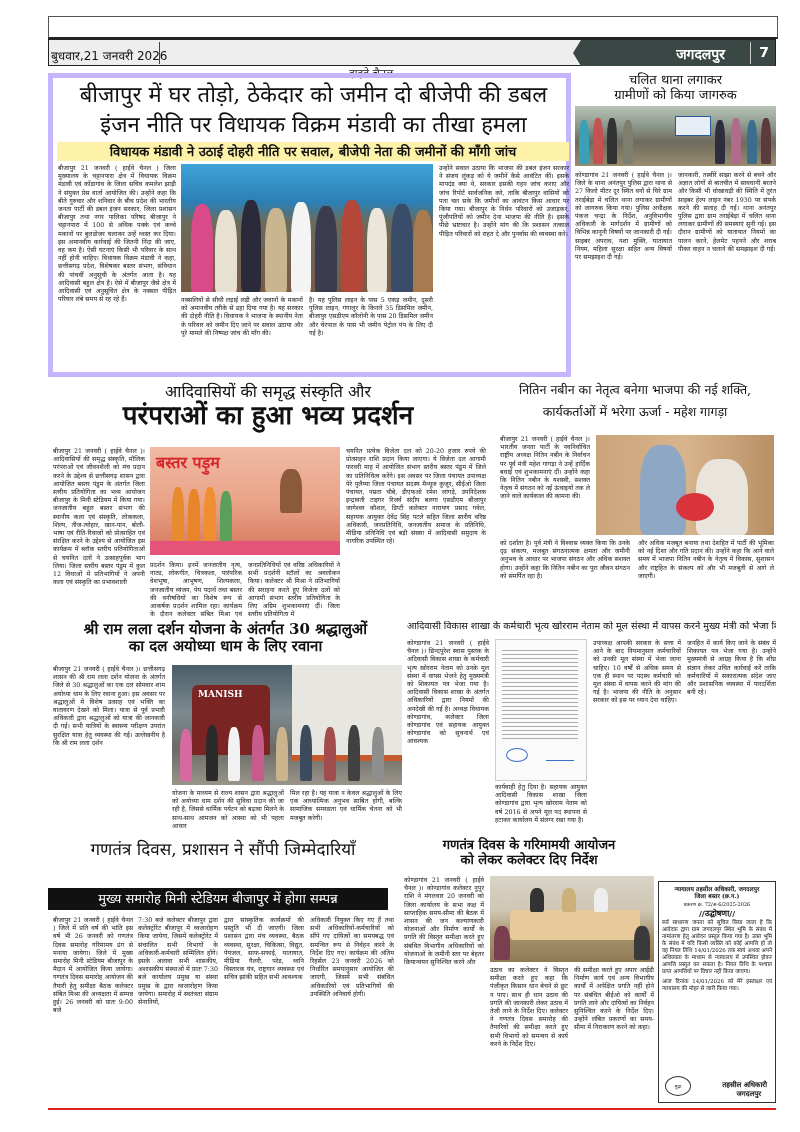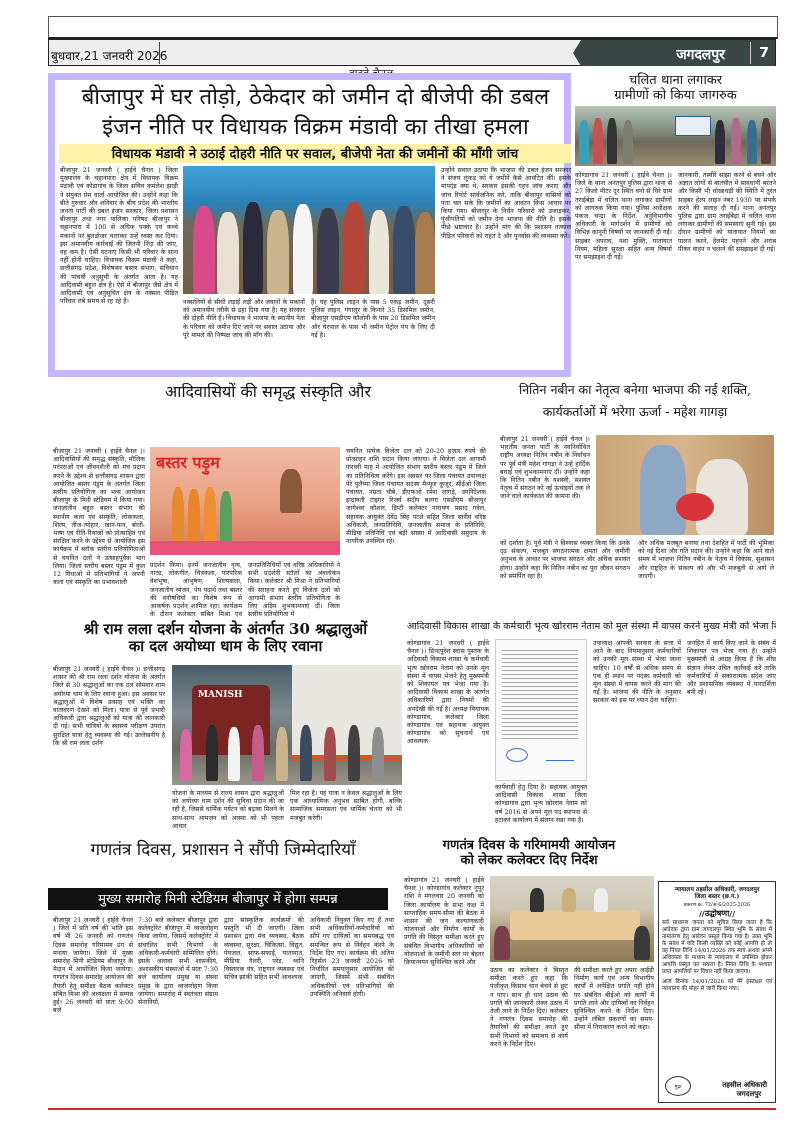--- a/index.html
+++ b/index.html
@@ -7,21 +7,21 @@
   .page{position:absolute;left:48px;top:16px;width:728px;height:1100px;}
   .topbar{position:absolute;left:0;top:0;width:728px;height:20px;border:1px solid #555;border-bottom:2px solid #222;}
   .hdr{position:absolute;left:0;top:22px;width:728px;height:28px;background:#eee;border:1px solid #222;border-top:2px solid #222;box-sizing:border-box;}
   .hdr .date{position:absolute;left:2px;top:7px;font-size:12px;}
   .hdr .sep{position:absolute;left:110px;top:2px;width:1px;height:22px;background:#444;}
   .hdr .brand{position:absolute;left:300px;top:5px;font-size:11px;font-weight:normal;margin-top:20px;}
   .hdr .city{position:absolute;right:0;top:0;width:202px;height:26px;background:#3a4744;clip-path:polygon(8px 0,100% 0,100% 100%,8px 100%,0 50%);}
   .hdr .cityname{position:absolute;right:50px;top:4px;color:#fff;font-size:14px;font-weight:bold;}
   .hdr .pg{position:absolute;right:6px;top:4px;color:#fff;font-size:14px;font-weight:bold;}
   .hdr .pgsep{position:absolute;right:24px;top:2px;width:1px;height:22px;background:#ccc;}
-  .box{position:absolute;border:7px solid #c4b5fd;box-sizing:border-box;}
+  .box{position:absolute;border:5px solid #c4b5fd;box-sizing:border-box;}
   .h1{font-family:"DejaVu Serif",serif;text-align:center;line-height:1.15;color:#111;}
   .col{position:absolute;font-size:6.3px;line-height:8.2px;text-align:justify;color:#222;overflow:hidden;font-family:"DejaVu Serif",serif;}
   .photo{position:absolute;overflow:hidden;}
   .yellowbar{position:absolute;background:#fdf2a8;font-weight:bold;font-family:"DejaVu Sans",sans-serif;text-align:center;}
   .blackbar{position:absolute;background:#111;color:#fff;text-align:center;font-weight:normal;}
   .person{position:absolute;border-radius:40% 40% 10% 10%;}
   .notice{position:absolute;border:1px solid #333;background:#fff;font-size:5.5px;line-height:7px;padding:3px;box-sizing:border-box;font-family:"DejaVu Serif",serif;text-align:justify;}
   .redline{position:absolute;height:2px;background:#e02020;}
 </style>
 </head>
@@ -77,20 +77,21 @@
       <div class="person" style="left:156px;top:12px;width:10px;height:46px;background:#b06a8a;"></div>
       <div class="person" style="left:172px;top:14px;width:10px;height:44px;background:#3a6e8c;"></div>
       <div class="person" style="left:186px;top:12px;width:10px;height:46px;background:#5b3b3b;"></div>
     </div>
     <div class="col" style="left:0;top:98px;width:97px;height:205px;">कोण्डागांव 21 जनवरी ( हाईवे चैनल )। जिले के थाना अनंतपुर पुलिस द्वारा थाना से 27 किलो मीटर दूर स्थित वनों से घिरे ग्राम तराईबेड़ा में चलित थाना लगाकर ग्रामीणों को जागरुक किया गया। पुलिस अधीक्षक पंकज चन्द्रा के निर्देश, अनुविभागीय अधिकारी के मार्गदर्शन में ग्रामीणों को विभिन्न कानूनी विषयों पर जानकारी दी गई। साइबर अपराध, नशा मुक्ति, यातायात नियम, महिला सुरक्षा सहित अन्य विषयों पर समझाइश दी गई।</div>
     <div class="col" style="left:103px;top:98px;width:98px;height:205px;">जानकारी, तस्वीरें साझा करने से बचने और अज्ञात लोगों से बातचीत में सावधानी बरतने और किसी भी धोखाधड़ी की स्थिति में तुरंत साइबर हेल्प लाइन नंबर 1930 पर संपर्क करने की सलाह दी गई। थाना अनंतपुर पुलिस द्वारा ग्राम तराईबेड़ा में चलित थाना लगाकर ग्रामीणों की समस्याएं सुनी गई। इस दौरान ग्रामीणों को यातायात नियमों का पालन करने, हेलमेट पहनने और शराब पीकर वाहन न चलाने की समझाइश दी गई।</div>
   </div>
 
   <div style="position:absolute;left:0;top:367px;width:440px;height:234px;">
     <div class="h1" style="font-size:16px;font-weight:normal;">आदिवासियों की समृद्ध संस्कृति और</div>
+    <div class="h1" style="font-size:26px;font-weight:bold;">परंपराओं का हुआ भव्य प्रदर्शन</div>
     <div class="col" style="left:5px;top:64px;width:92px;height:170px;">बीजापुर 21 जनवरी ( हाईवे चैनल )।आदिवासियों की समृद्ध संस्कृति, मौलिक परंपराओं एवं जीवनशैली को मंच प्रदान करने के उद्देश्य से छत्तीसगढ़ शासन द्वारा आयोजित बस्तर पंडुम के अंतर्गत जिला स्तरीय प्रतियोगिता का भव्य आयोजन बीजापुर के मिनी स्टेडियम में किया गया। जनजातीय बहुल बस्तर संभाग की स्थानीय कला एवं संस्कृति, लोककला, शिल्प, तीज-त्योहार, खान-पान, बोली-भाषा एवं रीति-रिवाजों को प्रोत्साहित एवं संरक्षित करने के उद्देश्य से आयोजित इस कार्यक्रम में ब्लॉक स्तरीय प्रतियोगिताओं से चयनित दलों ने उत्साहपूर्वक भाग लिया। जिला स्तरीय बस्तर पंडुम में कुल 12 विधाओं में प्रतिभागियों ने अपनी कला एवं संस्कृति का प्रभावशाली</div>
     <div class="photo" style="left:102px;top:64px;width:190px;height:108px;background:linear-gradient(180deg,#f0b9a3 0%,#e9a488 50%,#d6765c 100%);">
       <div style="position:absolute;left:6px;top:4px;font-size:16px;font-weight:bold;color:#d8262c;font-family:'DejaVu Serif',serif;">बस्तर पड़ुम</div>
       <div class="person" style="left:22px;top:40px;width:12px;height:56px;background:#e88a2e;"></div>
       <div class="person" style="left:38px;top:42px;width:12px;height:54px;background:#e8842a;"></div>
       <div class="person" style="left:54px;top:40px;width:12px;height:56px;background:#f08f32;"></div>
       <div class="person" style="left:70px;top:44px;width:12px;height:52px;background:#5aa05a;"></div>
       <div class="person" style="left:130px;top:22px;width:22px;height:44px;background:#8a5a3a;"></div>
       <div style="position:absolute;left:0;top:94px;width:190px;height:14px;background:#e5537a;"></div>
     </div>

